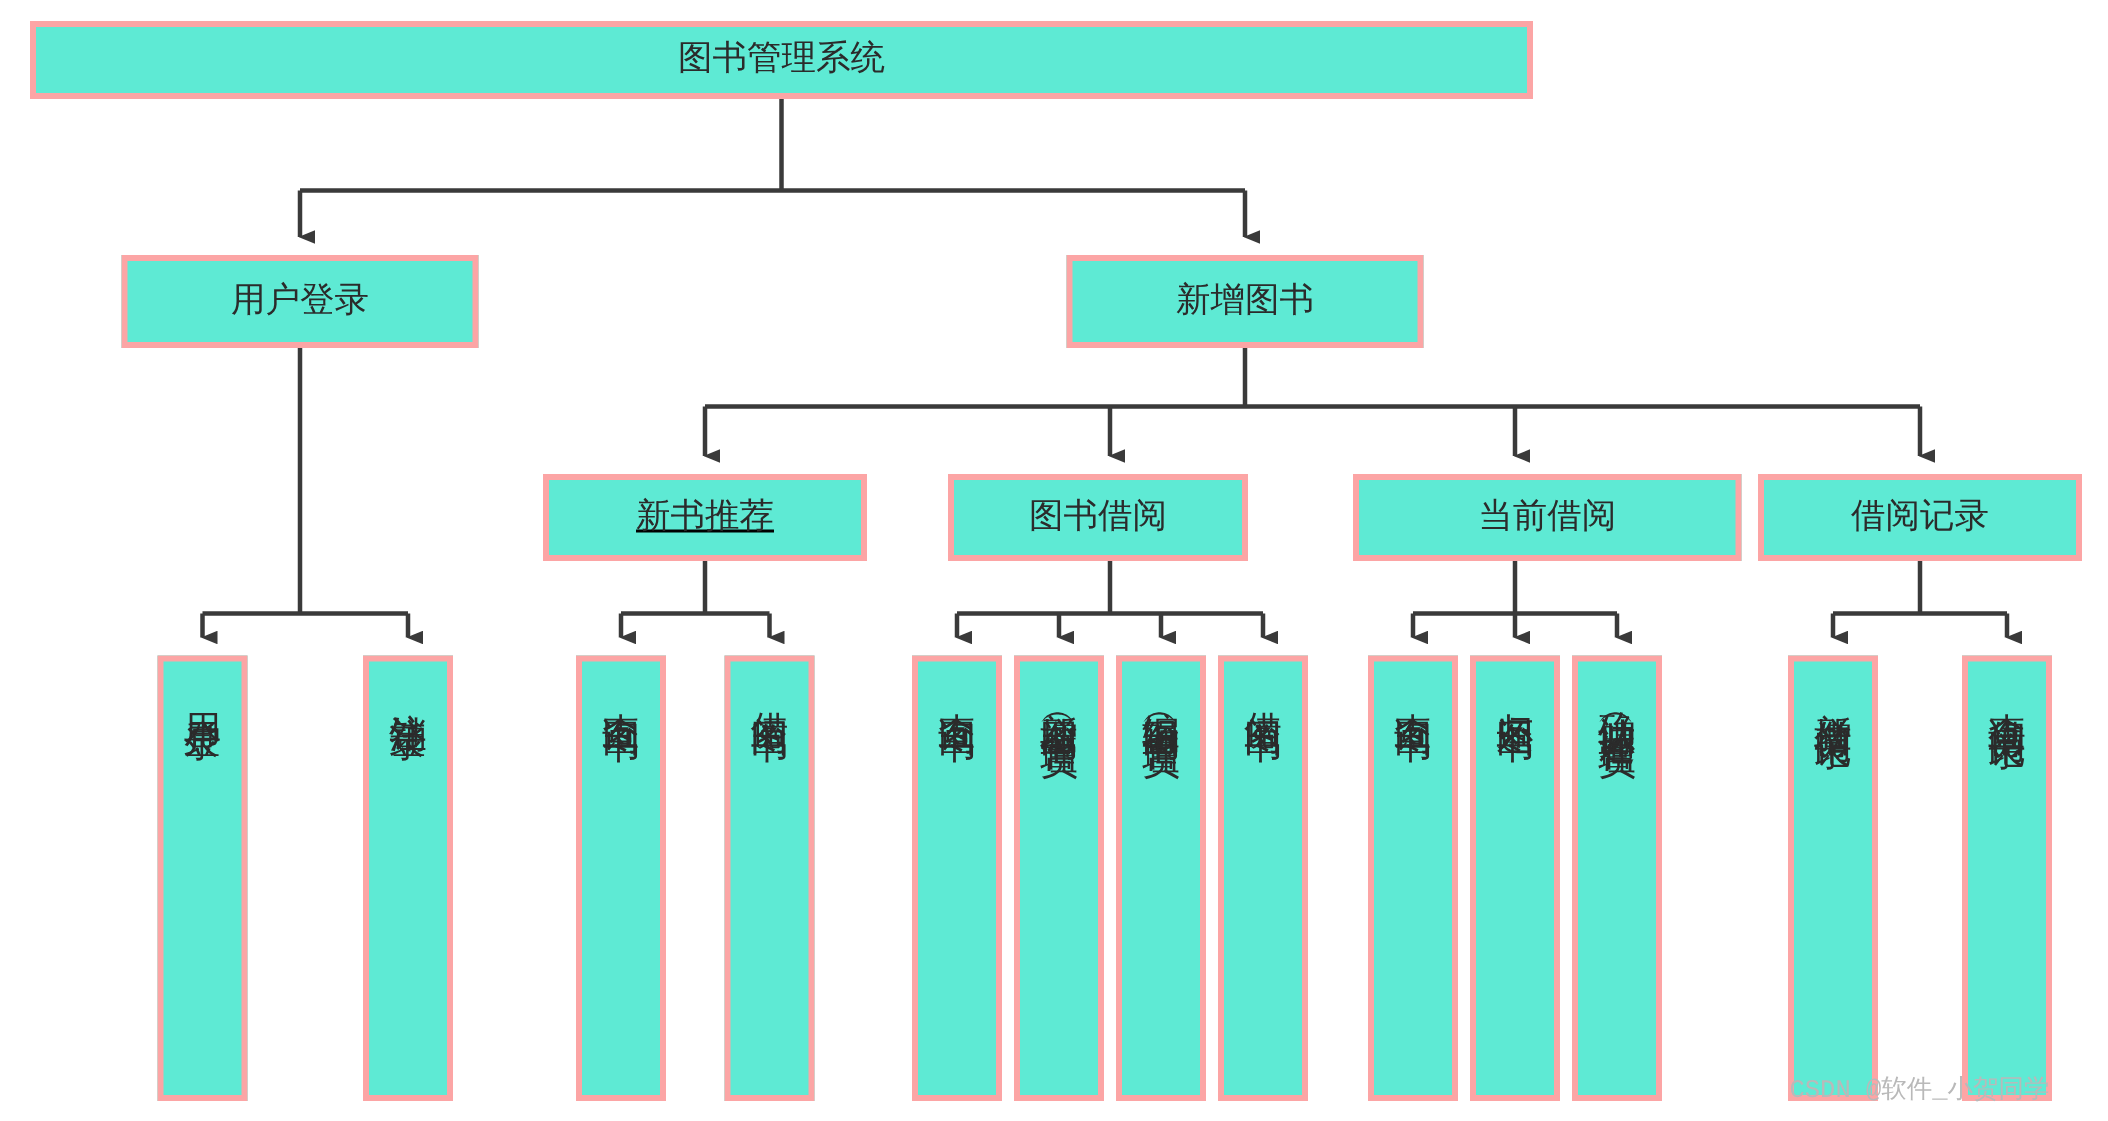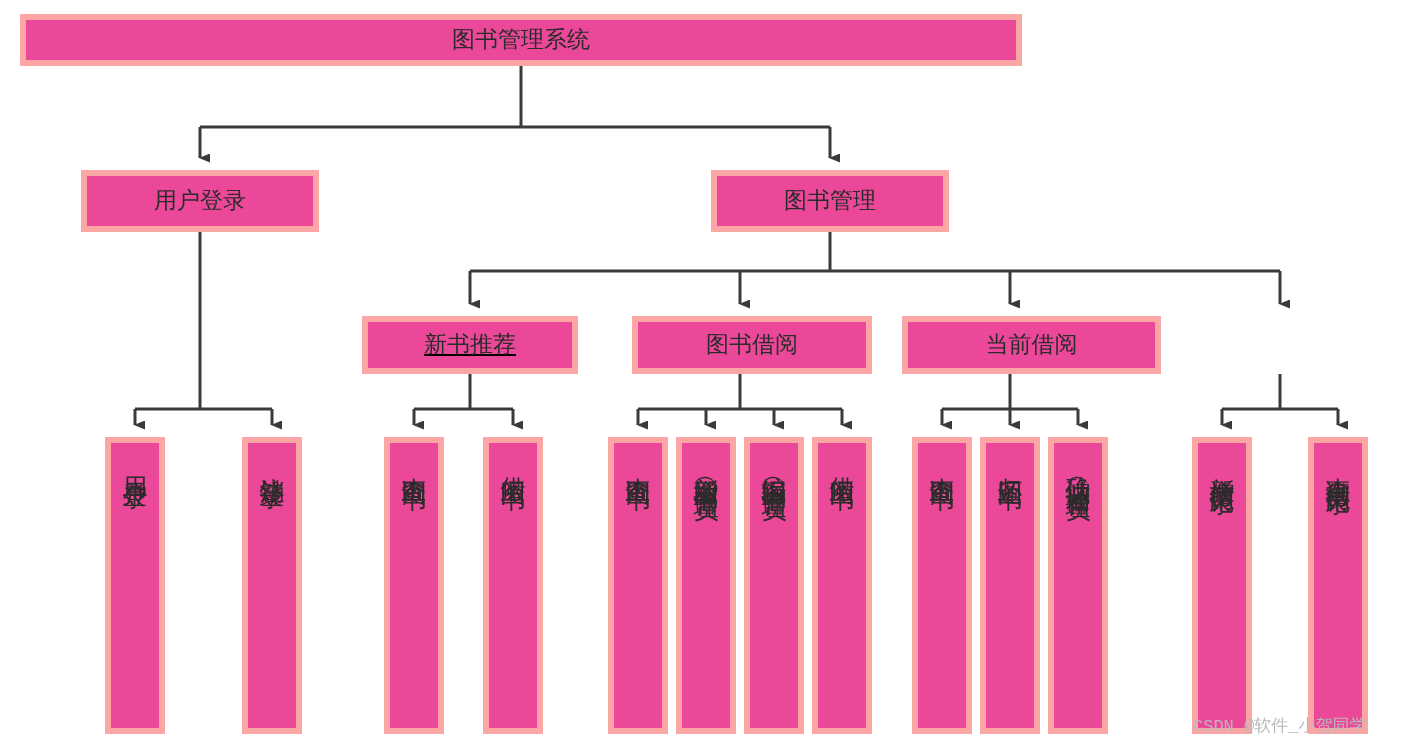--- a/index.html
+++ b/index.html
@@ -21,22 +21,22 @@
   #flow-svg {
     position: absolute;
     left: 0;
     top: 0;
     width: 1405px;
     height: 747px;
   }
   .node-box {
     position: absolute;
     box-sizing: border-box;
-    background: #ec4899;
-    border: 6px solid #fca5a5;
+    background: #5eead4;
+    border: 4px solid #fca5a5;
     display: flex;
     align-items: center;
     justify-content: center;
     overflow: hidden;
   }
   .node-label {
     color: #2b2b2b;
     font-family: "DejaVu Sans", "Liberation Sans", sans-serif;
     line-height: 1.18;
     text-align: center;
@@ -124,35 +124,38 @@
 
   <div class="node-box horiz" style="left:20px; top:14px; width:1002px; height:52px;">
     <span class="node-label">图书管理系统</span>
   </div>
 
   <div class="node-box horiz" style="left:81px; top:170px; width:238px; height:62px;">
     <span class="node-label">用户登录</span>
   </div>
 
   <div class="node-box horiz" style="left:711px; top:170px; width:238px; height:62px;">
-    <span class="node-label">图书管理</span>
+    <span class="node-label">新增图书</span>
   </div>
 
   <div class="node-box horiz" style="left:362px; top:316px; width:216px; height:58px;text-decoration:underline;">
     <span class="node-label">新书推荐</span>
   </div>
 
-  <div class="node-box horiz" style="left:632px; top:316px; width:240px; height:58px;">
+  <div class="node-box horiz" style="left:632px; top:316px; width:200px; height:58px;">
     <span class="node-label">图书借阅</span>
   </div>
 
   <div class="node-box horiz" style="left:902px; top:316px; width:259px; height:58px;">
     <span class="node-label">当前借阅</span>
   </div>
 
+  <div class="node-box horiz" style="left:1172px; top:316px; width:216px; height:58px;">
+    <span class="node-label">借阅记录</span>
+  </div>
 
   <div class="node-box vert" style="left:105px; top:437px; width:60px; height:297px;">
     <span class="node-label">用户登录</span>
   </div>
 
   <div class="node-box vert" style="left:242px; top:437px; width:60px; height:297px;">
     <span class="node-label">注销登录</span>
   </div>
 
   <div class="node-box vert" style="left:384px; top:437px; width:60px; height:297px;">

